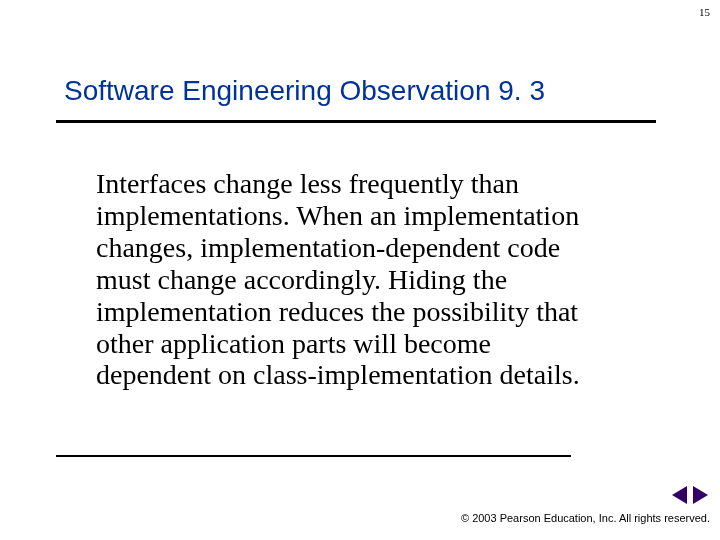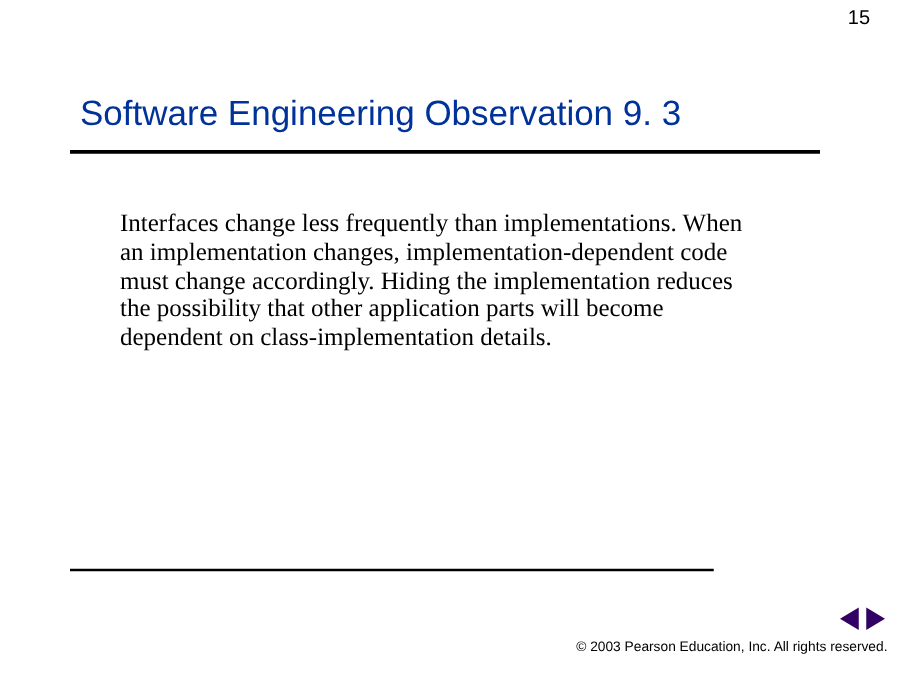--- a/index.html
+++ b/index.html
@@ -7,23 +7,24 @@
     width: 720px;
     height: 540px;
     background: #ffffff;
     position: relative;
     font-family: Arial, Helvetica, sans-serif;
     overflow: hidden;
   }
   .page-number {
     position: absolute;
     top: 6px;
-    right: 24px;
-    font-size: 16px;
+    right: 10px;
+    font-size: 11px;
     color: #000;
+    font-family: Liberation Serif, serif;
   }
   .title {
     position: absolute;
     top: 75px;
     left: 64px;
     font-size: 28px;
     color: #003399;
     font-weight: normal;
     text-align: right;
   }
@@ -34,21 +35,21 @@
     width: 600px;
     height: 3px;
     background: #000;
   }
   .body-text {
     position: absolute;
     top: 168px;
     left: 96px;
     width: 500px;
     font-family: "Times New Roman", Times, serif;
-    font-size: 20px;
+    font-size: 28px;
     line-height: 1.14;
     color: #000;
   }
   .hr-bottom {
     position: absolute;
     top: 455px;
     left: 56px;
     width: 515px;
     height: 2px;
     background: #000;

